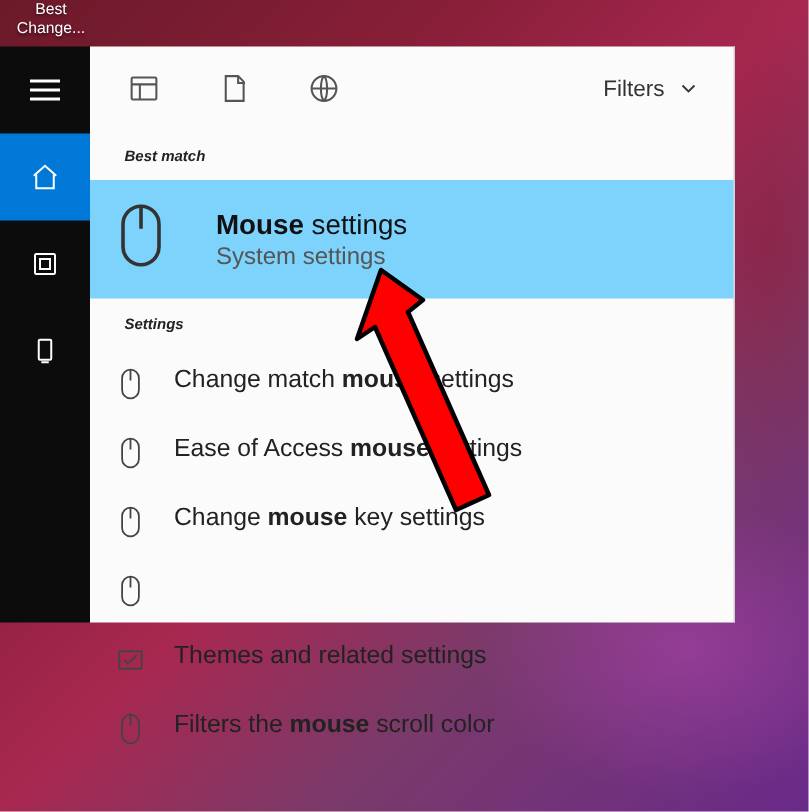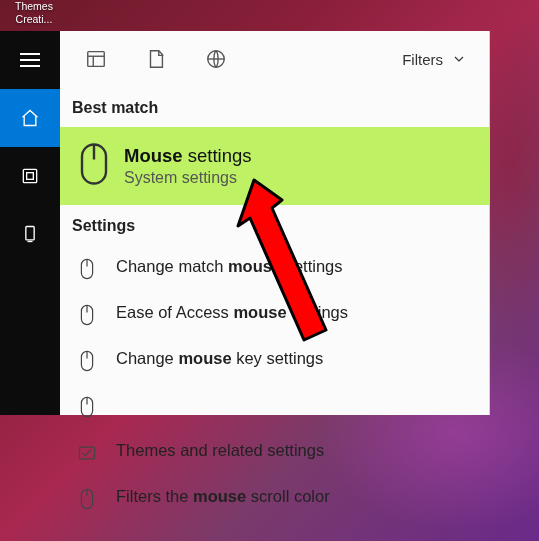--- a/index.html
+++ b/index.html
@@ -27,45 +27,45 @@
   .rail-btn svg { width: 20px; height: 20px; stroke: currentColor; fill: none; stroke-width: 1.6; }
   .hamburger { width: 20px; display: flex; flex-direction: column; gap: 4px; }
   .hamburger span { height: 2px; background: #fff; }
   .panel { flex: 1; background: #fbfbfb; border-right: 1px solid #d0d0d0; display: flex; flex-direction: column; }
   .scope-bar { height: 56px; display: flex; align-items: center; padding: 0 6px; }
   .scope-btn { width: 60px; height: 56px; display: flex; align-items: center; justify-content: center; color: #555; cursor: pointer; }
   .scope-btn svg { width: 22px; height: 22px; stroke: currentColor; fill: none; stroke-width: 1.5; }
   .spacer { flex: 1; }
   .filters { display: flex; align-items: center; gap: 8px; padding-right: 16px; color: #333; font-size: 15px; cursor: pointer; }
   .filters svg { width: 16px; height: 16px; stroke: #333; fill: none; stroke-width: 1.8; }
-  .section-header { font-size: 16px; font-weight: 600; color: #222; padding: 12px 12px 10px; }
+  .section-header { font-size: 10px; font-weight: 600; color: #222; padding: 12px 23px 10px; font-style: italic; }
   .best-match {
-    background: #bef264; display: flex; align-items: center; gap: 12px;
+    background: #7dd3fc; display: flex; align-items: center; gap: 32px;
     padding: 14px 16px; cursor: pointer;
   }
   .best-match .icon-box svg { width: 36px; height: 46px; stroke: #333; fill: none; stroke-width: 1.6; }
   .bm-title { font-size: 18.5px; color: #111; }
   .bm-title b { font-weight: 600; }
   .bm-sub { font-size: 16px; color: #555; margin-top: 2px; }
   .results { display: flex; flex-direction: column; }
   .result { display: flex; align-items: flex-start; gap: 18px; padding: 10px 16px; cursor: pointer; }
   .result .ricon { width: 22px; display: flex; justify-content: center; padding-top: 2px; }
   .result .ricon svg { width: 20px; height: 24px; stroke: #444; fill: none; stroke-width: 1.5; }
   .result .rtext { font-size: 16.5px; color: #222; flex: 1; line-height: 1.35; }
   .result .rtext b { font-weight: 600; }
   .arrow-anno { position: absolute; z-index: 5; pointer-events: none; }
 </style>
 </head>
 <body>
 
 <div class="leaf-pattern"></div>
 
 <div class="desktop-icon">
-  <span>Themes</span><br>
-  <span>Creati...</span>
+  <span>Best</span><br>
+  <span>Change...</span>
 </div>
 
 <div class="search-root">
 
   <div class="rail">
     <div class="rail-btn">
       <div class="hamburger">
         <span></span>
           <span></span>
           <span></span>

